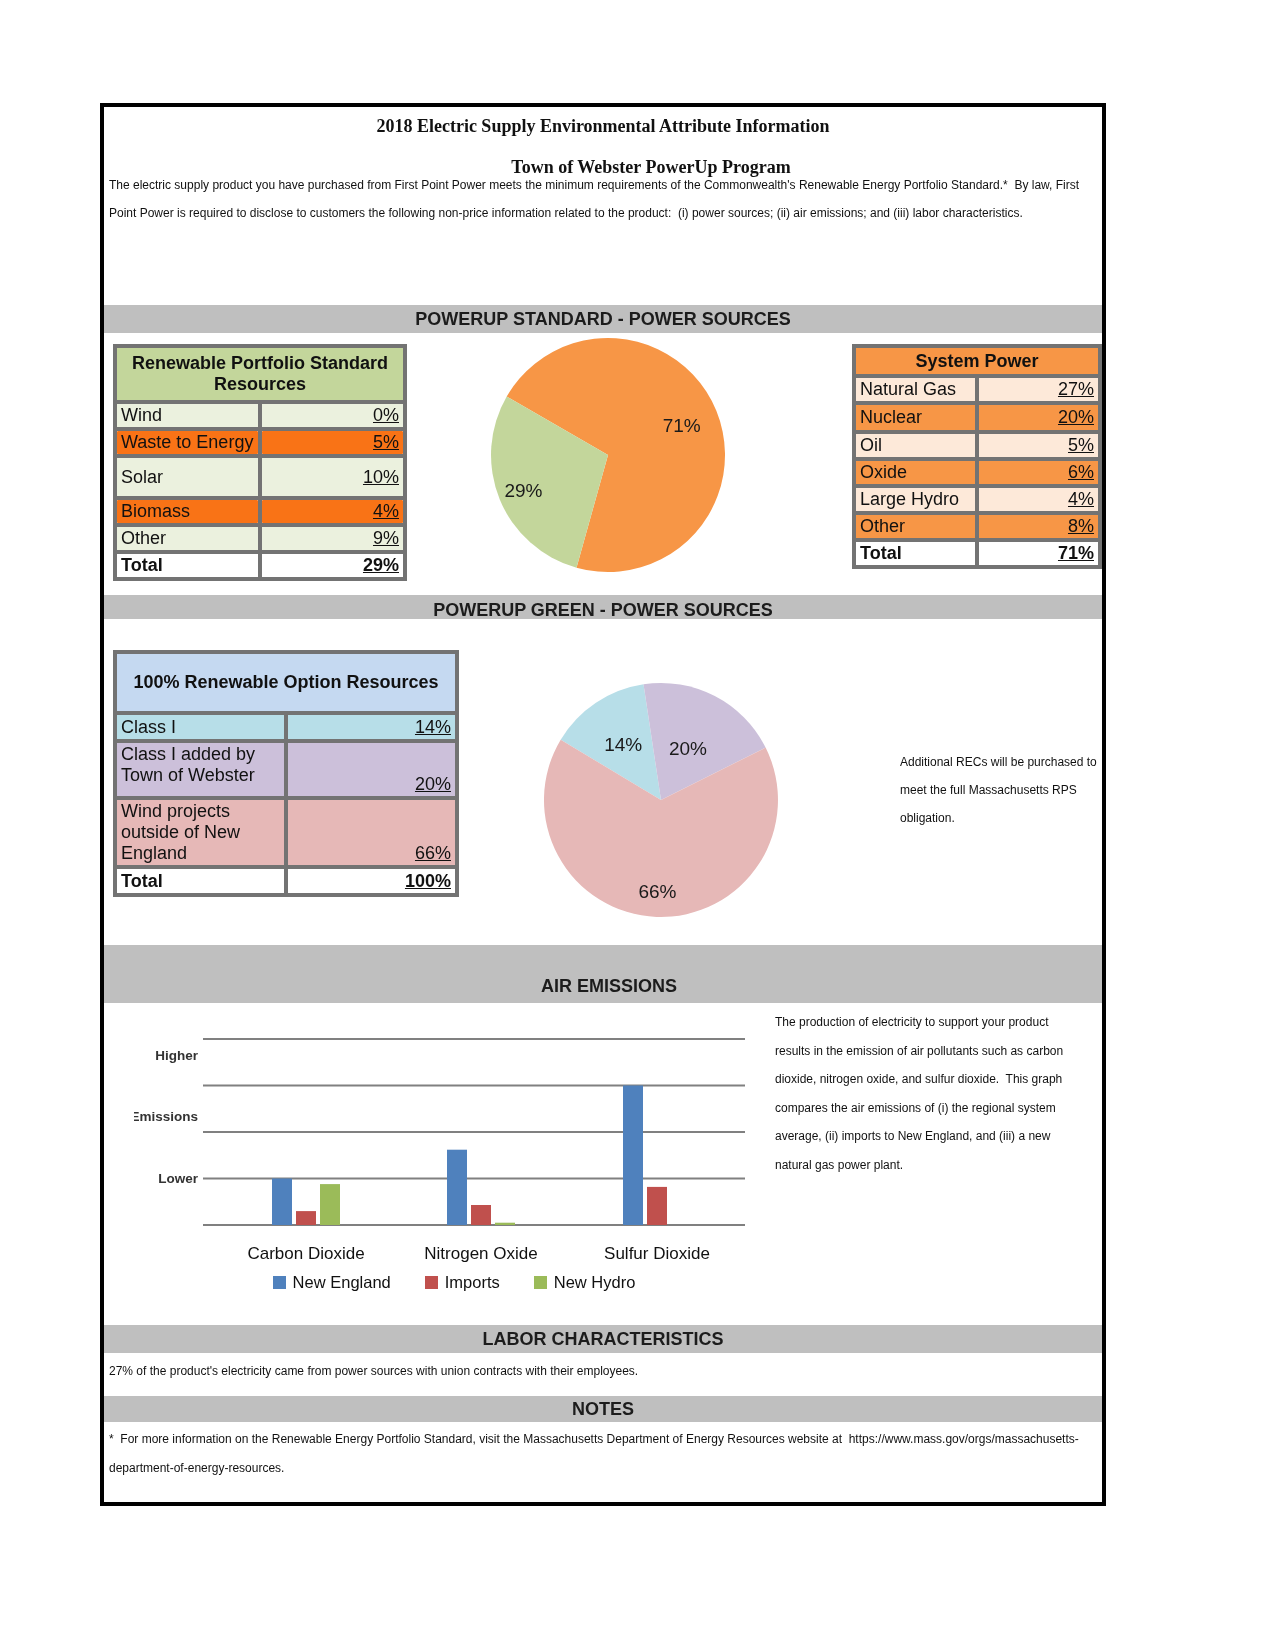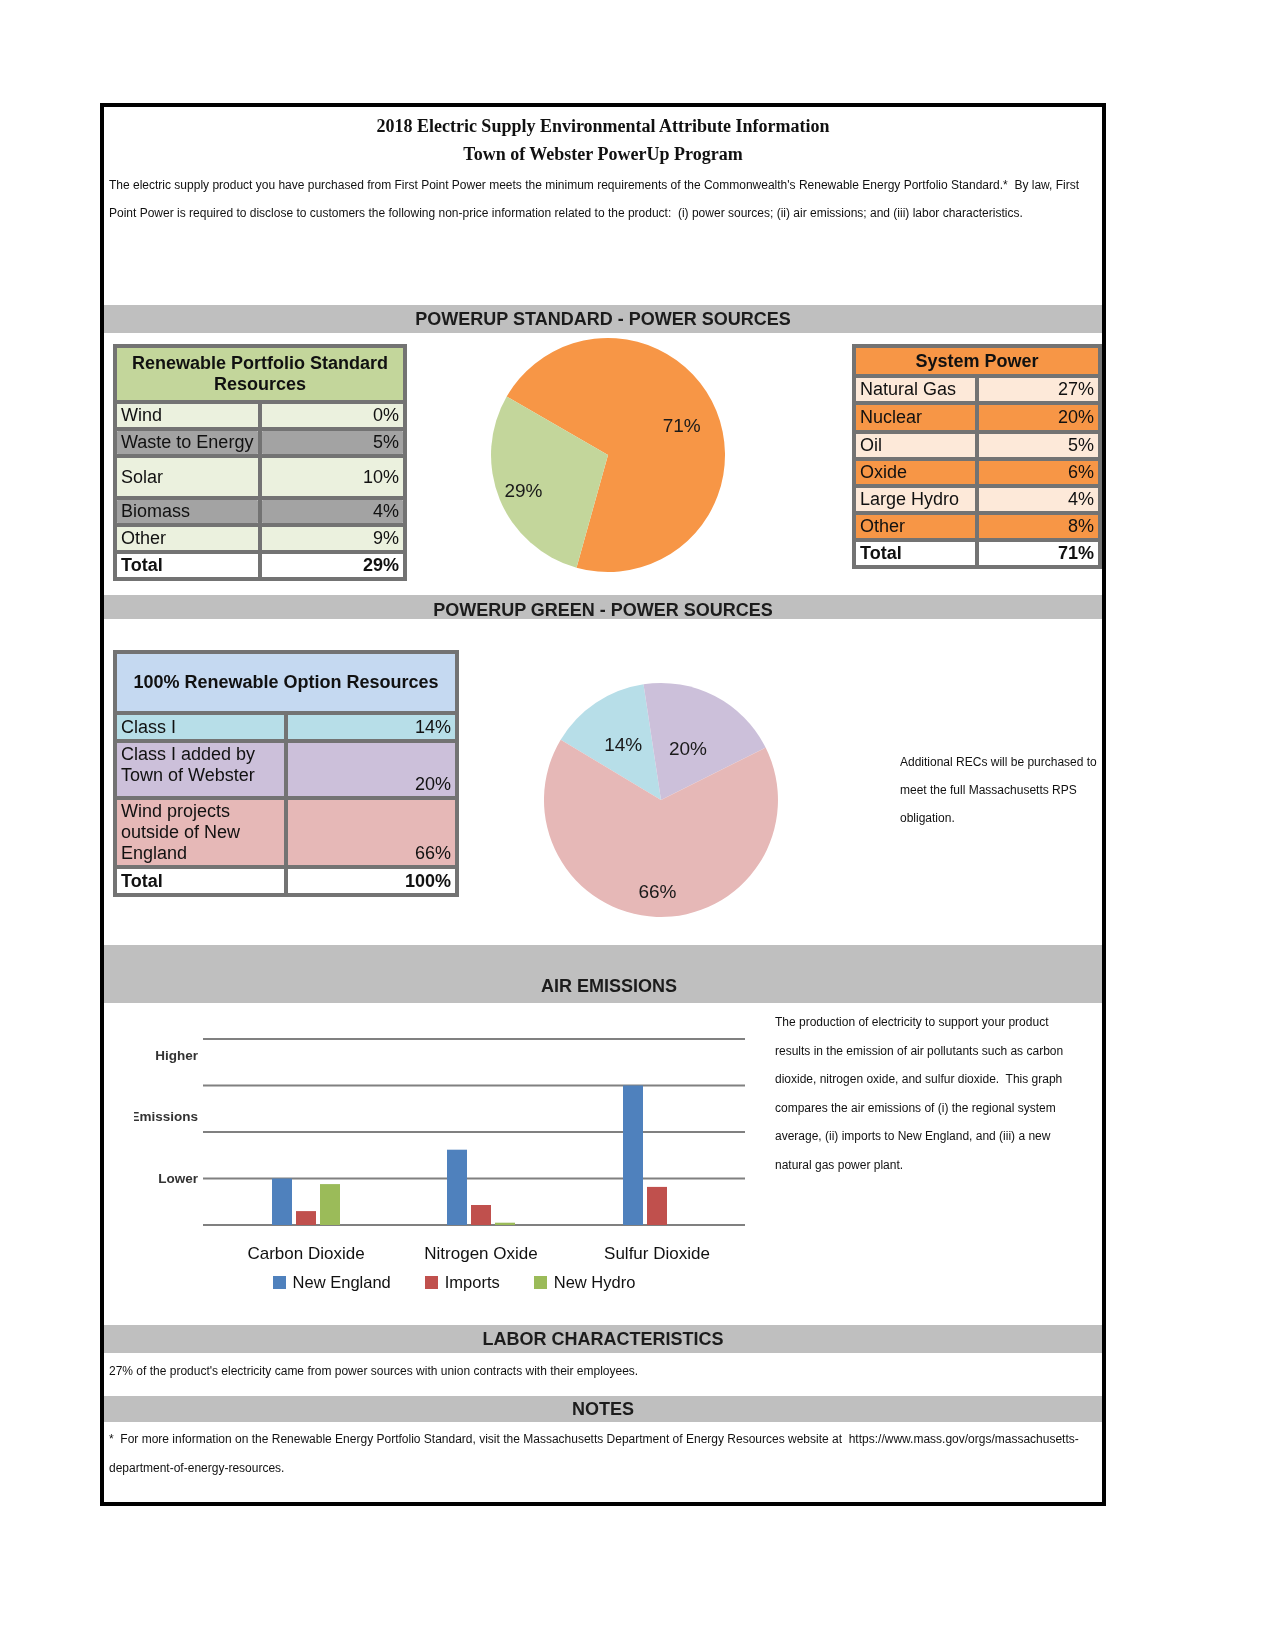--- a/index.html
+++ b/index.html
@@ -12,44 +12,44 @@
          font-weight:bold;font-size:18px;line-height:28px;}
   .text-block{font-size:12px;line-height:28px;white-space:pre-wrap;}
   .banner{left:0;width:100%;background:#BFBFBF;font-weight:bold;font-size:18px;
           text-align:center;color:#1c1c1c;}
   .banner-line{line-height:28px;}
   .banner-tall{display:flex;flex-direction:column;justify-content:flex-end;
                align-items:center;padding-bottom:6px;box-sizing:border-box;}
   table{border-collapse:collapse;font-size:18px;table-layout:fixed;}
   td{border:4px solid #737373;padding:1px 4px;overflow:hidden;}
   .th{font-weight:bold;text-align:center;vertical-align:middle;}
-  .num{text-align:right;}
+  .num{text-align:right;text-decoration:underline;}
   .bold{font-weight:bold;}
   .vbottom{vertical-align:bottom;}
   
-  .g-hdr{background:#C3D69B;} .g-lt{background:#EBF1DE;} .g-md{background:#a3a3a3;border-radius:8px;}
+  .g-hdr{background:#C3D69B;} .g-lt{background:#EBF1DE;} .g-md{background:#f97316;border-radius:8px;}
   .o-hdr{background:#F79646;} .o-lt{background:#FDE9D9;} .o-md{background:#F79646;}
   .b-hdr{background:#C5D9F1;} .b-aqua{background:#B7DEE8;} .b-purple{background:#CCC0DA;}
   .b-rose{background:#E6B8B7;} .w{background:#fff;}
   
   .pie-label{font-family:"Liberation Sans",sans-serif;font-size:19px;fill:#1a1a1a;}
   .bar-ylab{font-family:"Liberation Sans",sans-serif;font-size:13.5px;font-weight:bold;fill:#333;}
   .bar-cat{font-family:"Liberation Sans",sans-serif;font-size:17px;fill:#111;}
   .legend-row{display:flex;justify-content:center;gap:34px;align-items:center;}
   .legend-item{display:flex;align-items:center;font-size:16.5px;}
   .legend-swatch{width:13px;height:13px;display:inline-block;margin-right:7px;}
 </style>
 </head>
 <body>
 
 <div class="page">
   <div class="frame">
 
     <div class="abs title" style="top:5px;">2018 Electric Supply Environmental Attribute Information</div>
-    <div class="abs title" style="top:33px;">Town of Webster PowerUp Program</div>
+    <div class="abs title" style="top:46px;margin-left:48px;">Town of Webster PowerUp Program</div>
 
     <div class="abs text-block" style="left:5px;top:64px;width:988px;">The electric supply product you have purchased from First Point Power meets the minimum requirements of the Commonwealth's Renewable Energy Portfolio Standard.*  By law, First Point Power is required to disclose to customers the following non-price information related to the product:  (i) power sources; (ii) air emissions; and (iii) labor characteristics.</div>
 
     <div class="abs banner banner-line" style="top:198px;height:28px;">POWERUP STANDARD - POWER SOURCES</div>
 
     <table class="abs" style="left:9px;top:237px;width:294px;">
       <tbody>
           <tr>
             <td colspan="2" class="th g-hdr" style="height:50px;">Renewable Portfolio Standard Resources</td>
           </tr>

